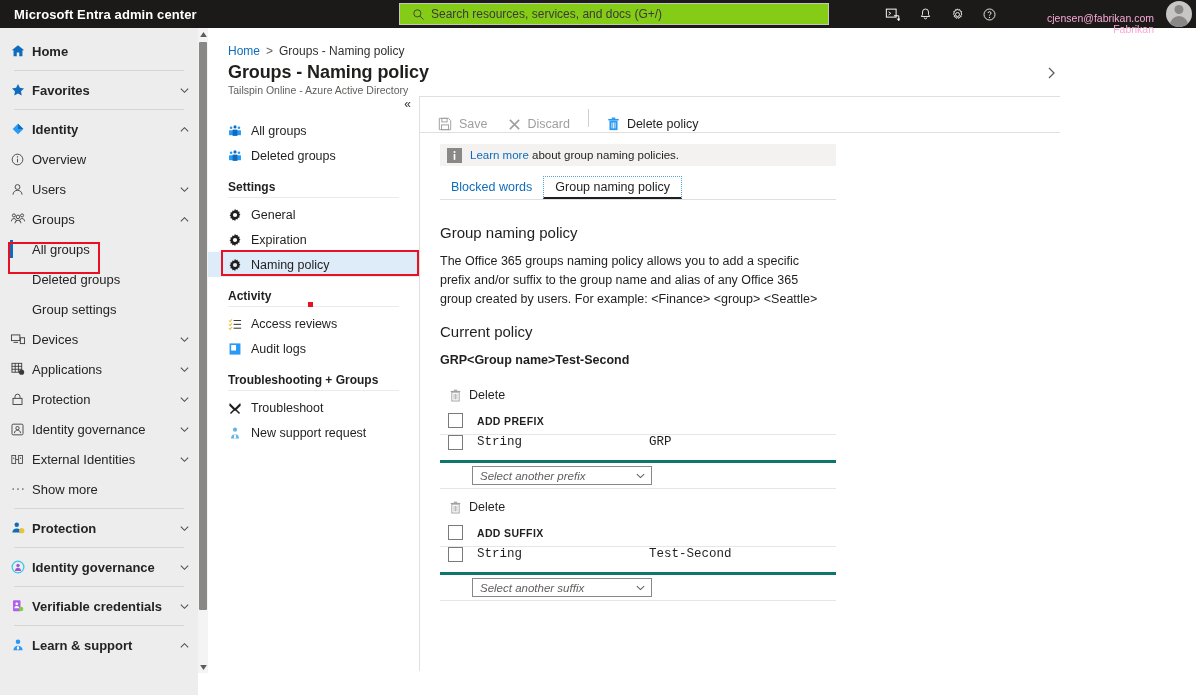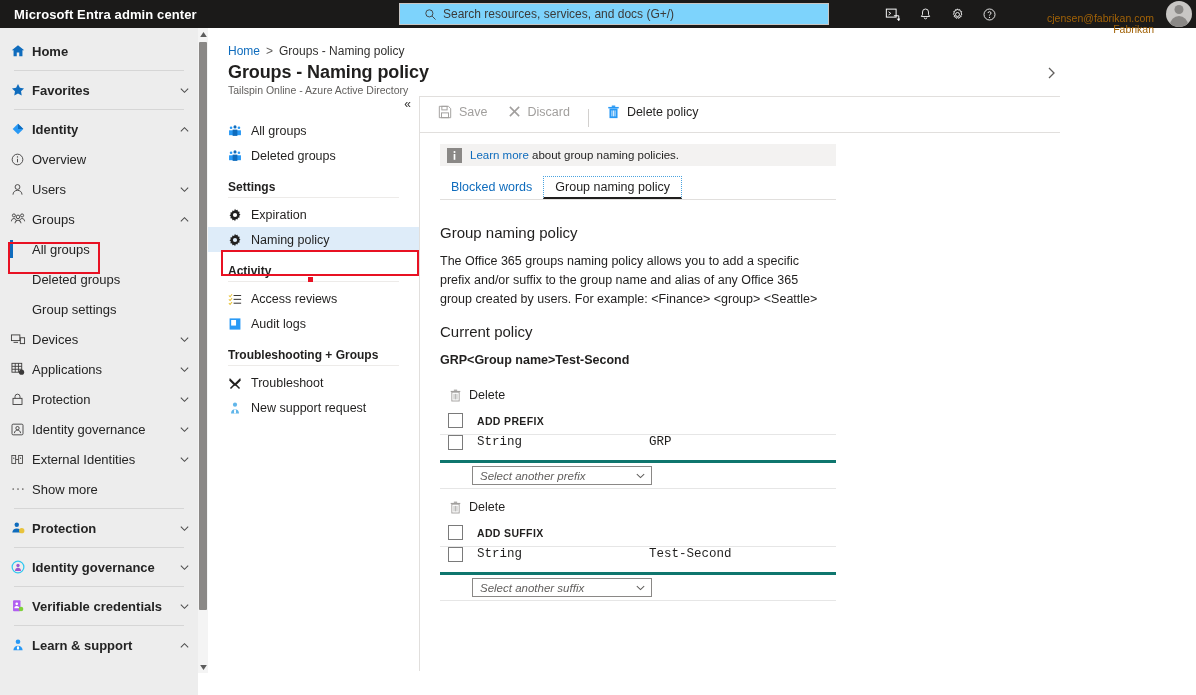--- a/index.html
+++ b/index.html
@@ -19,22 +19,22 @@
   .topbar {
     position: absolute; top: 0; left: 0; width: 1196px; height: 28px;
     background: #1b1a19; display: flex; align-items: center;
   }
   .brand {
     color: #ffffff; font-size: 13px; font-weight: 600;
     padding-left: 14px; letter-spacing: .1px; white-space: nowrap;
   }
   .search-wrap {
     position: absolute; left: 399px; top: 3px; width: 430px; height: 22px;
-    background: #7dd3fc; border: 1px solid #c8c6c4;
-    display: flex; align-items: center; padding: 0 24px;
+    background: #84cc16; border: 1px solid #c8c6c4;
+    display: flex; align-items: center; padding: 0 12px;
   }
   .search-wrap .mag { flex: 0 0 auto; margin-right: 6px; display:flex; }
   .search-input {
     border: 0; outline: 0; background: transparent;
     font-family: "Liberation Sans", sans-serif; font-size: 12px;
     color: #1b1a19; width: 100%; padding: 0;
   }
   .search-input::placeholder { color: #3b3a39; opacity: 1; }
   .topright {
     position: absolute; right: 0; top: 0; height: 28px;
@@ -43,21 +43,21 @@
   .tr-icon {
     width: 32px; height: 28px; display: flex; align-items: center;
     justify-content: center; color: #ffffff; cursor: pointer;
   }
   .tr-gap { width: 42px; height: 28px; }
   .acct {
     display: flex; align-items: center; height: 28px; padding-right: 4px;
     background: #1b1a19;
   }
   .acct-text {
-    text-align: right; color: #a16207; line-height: 11px; padding-right: 12px; margin-top: 19px;
+    text-align: right; color: #f9a8d4; line-height: 11px; padding-right: 12px; margin-top: 19px;
   }
   .acct-mail { font-size: 10.5px; display:block; }
   .acct-org  { font-size: 10.5px; display:block; }
   .avatar {
     width: 26px; height: 26px; border-radius: 50%;
     background: #c8c6c4; position: relative; overflow: hidden;
     flex: 0 0 auto;
   }
   .avatar::before {
     content:""; position:absolute; left:50%; top:4px; width:9px; height:9px;
@@ -167,21 +167,21 @@
     position: absolute; right: 4px; top: 38px; color: #605e5c;
     cursor: pointer; font-size: 13px;
   }
 
   
   .cmdbar {
     position: absolute; left: 220px; top: 76px; right: 0; height: 28px;
     display: flex; align-items: center;
   }
   .cmd {
-    display: flex; align-items: flex-start; height: 26px; padding: 0 10px;
+    display: flex; align-items: flex-end; height: 26px; padding: 0 10px;
     cursor: pointer; gap: 7px; font-size: 12.5px; color: #201f1e;
   }
   .cmd.disabled { color: #a19f9d; cursor: default; }
   .cmd-div { width: 1px; height: 18px; background: #d2d0ce; margin: 0 8px; }
   .cmdbar-rule {
     position: absolute; left: 212px; top: 104px; right: 0; height: 1px;
     background: #e1dfdd;
   }
 
   
@@ -766,20 +766,29 @@
             <circle cx="8" cy="3.3" r="1.8" fill="#0f6cbd"></circle>
             <rect x="5.3" y="6.4" width="5.4" height="7.2" fill="#0f6cbd"></rect>
           </svg>
         </span>
         <span class="b-label">Deleted groups</span>
       </div>
 
       <div class="b-group">Settings</div>
       <div class="b-rule"></div>
 
+      <div class="b-item">
+        <span class="b-ico">
+          <svg width="14" height="14" viewBox="0 0 16 16">
+            <path d="M8 .9 l1.05 1.6 1.9-.5 .4 1.95 1.95 .4 -.5 1.9 1.45 1.35 -1.45 1.35 .5 1.9 -1.95 .4 -.4 1.95 -1.9-.5 L8 15.1 l-1.05-1.6 -1.9 .5 -.4-1.95 -1.95-.4 .5-1.9 L1.75 8.4 3.2 7.05 2.7 5.15 4.65 4.75 5.05 2.8 6.95 3.3 z" fill="#201f1e"></path>
+            <circle cx="8" cy="8" r="2.4" fill="#ffffff"></circle>
+          </svg>
+        </span>
+        <span class="b-label">General</span>
+      </div>
 
       <div class="b-item">
         <span class="b-ico">
           <svg width="14" height="14" viewBox="0 0 16 16">
             <path d="M8 .9 l1.05 1.6 1.9-.5 .4 1.95 1.95 .4 -.5 1.9 1.45 1.35 -1.45 1.35 .5 1.9 -1.95 .4 -.4 1.95 -1.9-.5 L8 15.1 l-1.05-1.6 -1.9 .5 -.4-1.95 -1.95-.4 .5-1.9 L1.75 8.4 3.2 7.05 2.7 5.15 4.65 4.75 5.05 2.8 6.95 3.3 z" fill="#201f1e"></path>
             <circle cx="8" cy="8" r="2.4" fill="#ffffff"></circle>
           </svg>
         </span>
         <span class="b-label">Expiration</span>
       </div>

